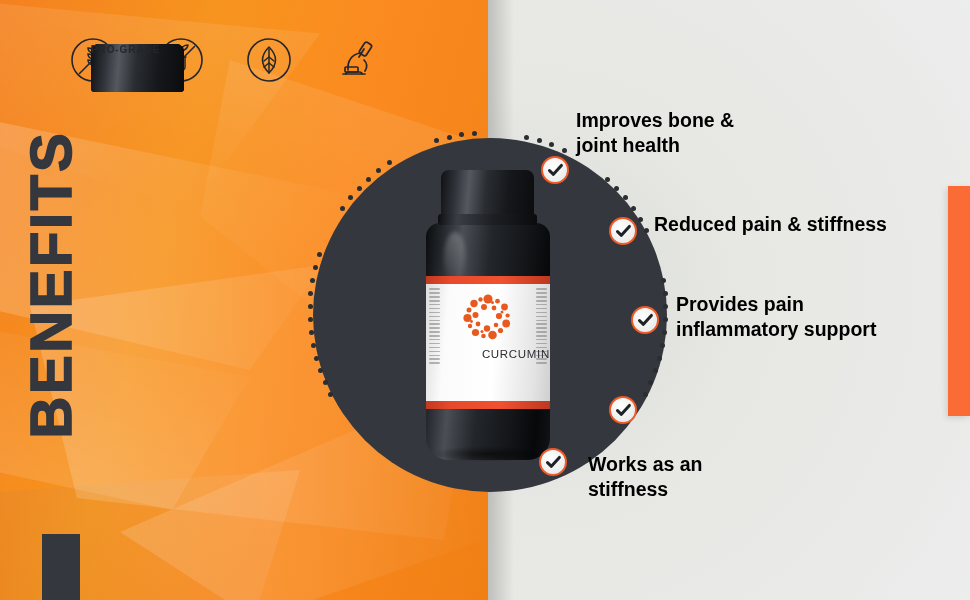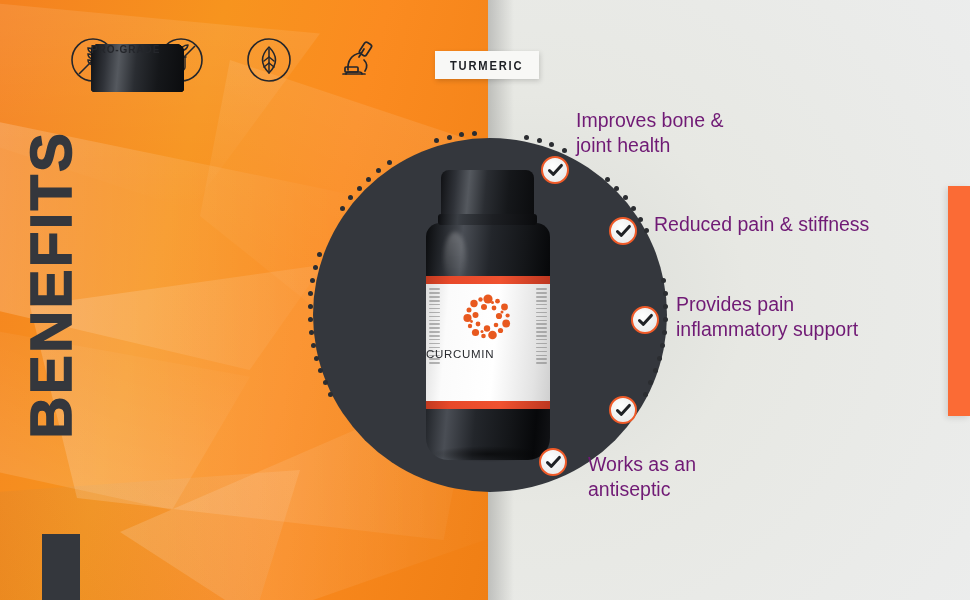--- a/index.html
+++ b/index.html
@@ -128,21 +128,21 @@
   }
   .label-sidetext.l{left:18px;}
   .label-sidetext.r{left:125px;}
   .label-sidetext i{
     display:block;height:1.5px;margin:2.4px 1px;background:#7d7d7d;border-radius:1px;
   }
   .logo{
     position:absolute;left:52px;top:122px;width:52px;height:52px;
   }
   .brand{
-    position:absolute;left:16px;top:178px;width:124px;text-align:left;
+    position:absolute;left:16px;top:178px;width:124px;text-align:right;
     font-family:"Liberation Sans",sans-serif;font-size:11.5px;letter-spacing:.06em;
     color:#2a2c30;font-weight:400;
   }
   .bottle-base-shadow{
     position:absolute;left:22px;top:276px;width:112px;height:16px;border-radius:50%;
     background:radial-gradient(50% 50%,rgba(0,0,0,.55),rgba(0,0,0,0));
   }
 
   
   .arc-dot{
@@ -154,23 +154,23 @@
     position:absolute;width:28px;height:28px;border-radius:50%;
     border:2.5px solid #ef5a28;
     background:radial-gradient(60% 60% at 40% 35%,#ffffff,#eceded);
     display:flex;align-items:center;justify-content:center;
     box-sizing:border-box;
   }
   .check svg{display:block;}
 
   
   .btext{
-    position:absolute;color:#701a75;
+    position:absolute;color:#000000;
     font-family:"Liberation Sans",sans-serif;
-    font-size:19.5px;line-height:1.30;font-weight:400;white-space:pre-line;
+    font-size:19.5px;line-height:1.30;font-weight:700;white-space:pre-line;
   }
 </style>
 </head>
 <body>
 
 <div id="stage">
 
   <div class="orange-panel">
     <div class="poly p1"></div>
     <div class="poly p3"></div>
@@ -255,23 +255,20 @@
         </svg>
       </div>
       <div class="cap">PRO-GRADE</div>
     </div>
 
   </div>
 
   <div class="benefits-word">BENEFITS</div>
   <div class="benefits-block"></div>
 
-  <div class="turmeric-tag">
-    <span>TURMERIC</span>
-  </div>
 
   <div class="bottle">
     <div class="body"></div>
     <div class="shoulder-gloss"></div>
     <div class="cap"></div>
     <div class="cap-lip"></div>
     <div class="label"></div>
     <div class="label-stripe-top"></div>
     <div class="label-stripe-bot"></div>
 
@@ -428,15 +425,15 @@
         <path d="M2.5 8.6 L6.4 12.3 L14.4 3.4" fill="none" stroke="#1f2125" stroke-width="3" stroke-linecap="round" stroke-linejoin="round"></path>
       </svg>
   </div>
 
   <div class="check" style="left:539px;top:448px;">
     <svg width="17" height="17" viewBox="0 0 17 17">
         <path d="M2.5 8.6 L6.4 12.3 L14.4 3.4" fill="none" stroke="#1f2125" stroke-width="3" stroke-linecap="round" stroke-linejoin="round"></path>
       </svg>
   </div>
   <div class="btext" style="left:588px;top:452px;width:260px;">Works as an
-antiseptic</div>
+stiffness</div>
 
 </div>
 
 </body></html>

